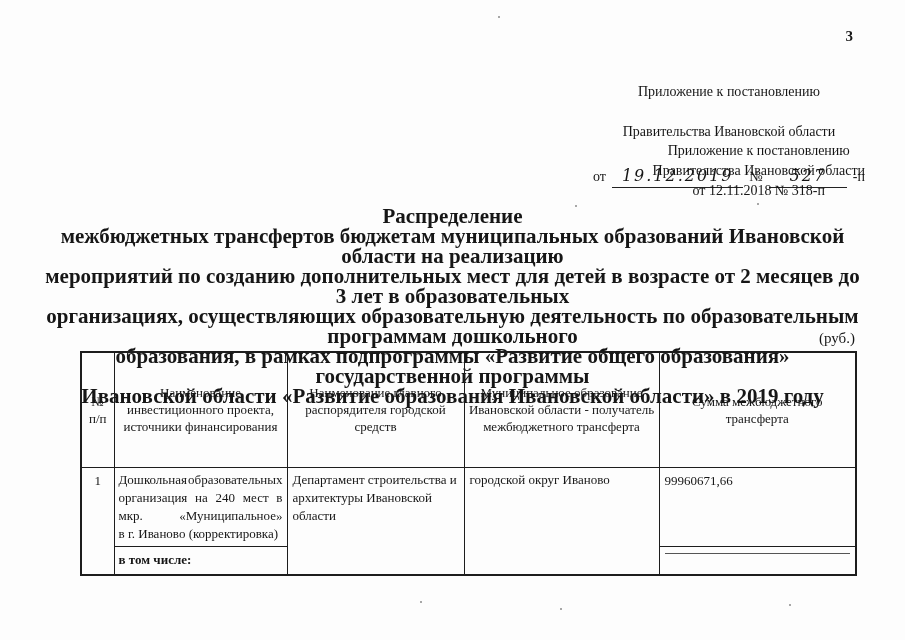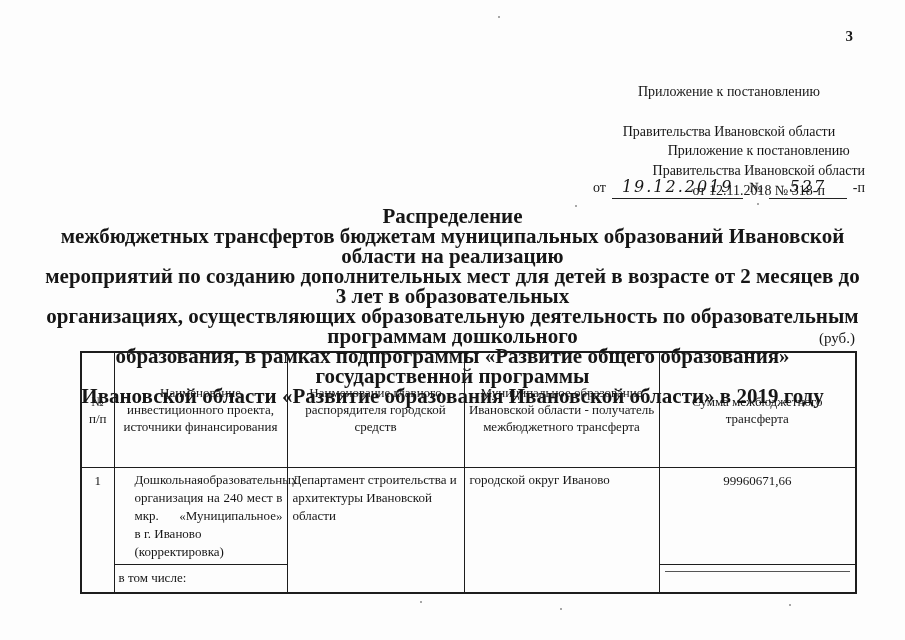--- a/index.html
+++ b/index.html
@@ -19,21 +19,21 @@
     position:absolute;right:40px;
     text-align:center;
     font-size:14px;line-height:20px;
     white-space:pre-line;
   }
   .appendix-1{top:62px;}
   .appendix-2{top:141px;}
   .appendix-line{white-space:pre-line;}
   .req-line{
     display:flex;align-items:flex-end;justify-content:center;
-    gap:6px;white-space:nowrap;margin-top:14px;
+    gap:6px;white-space:nowrap;margin-top:3px;
   }
   .handwritten{
     display:inline-block;
     min-width:96px;
     padding:0 10px 1px 10px;
     border-bottom:1.5px solid #222;
     font-family:"DejaVu Serif",serif;
     font-style:italic;
     font-size:16px;
     letter-spacing:2px;
@@ -72,25 +72,25 @@
     white-space:pre-line;
     line-height:17px;
     padding:2px 3px;
   }
   td{
     vertical-align:top;
     padding:3px 5px;
     line-height:18px;
   }
   .cell-num{text-align:center;padding-top:4px;}
-  .cell-project{padding-left:20px;padding-right:4px;}
+  .cell-project{padding-left:4px;padding-right:4px;}
   .jline{display:flex;justify-content:space-between;}
   .cell-grbs{white-space:pre-line;}
-  .cell-sum{text-align:center;padding-top:4px;}
-  .cell-subrow{vertical-align:middle;padding-left:4px;}
+  .cell-sum{text-align:left;padding-top:4px;}
+  .cell-subrow{vertical-align:middle;padding-left:4px;font-weight:bold;}
   .cell-sub-empty{position:relative;}
   .ghost-line{
     margin-top:3px;height:0;
     border-top:1.5px solid #555;
   }
   .speck{
     position:absolute;width:2px;height:2px;border-radius:50%;
     background:#8a8a8a;
   }
 </style>

